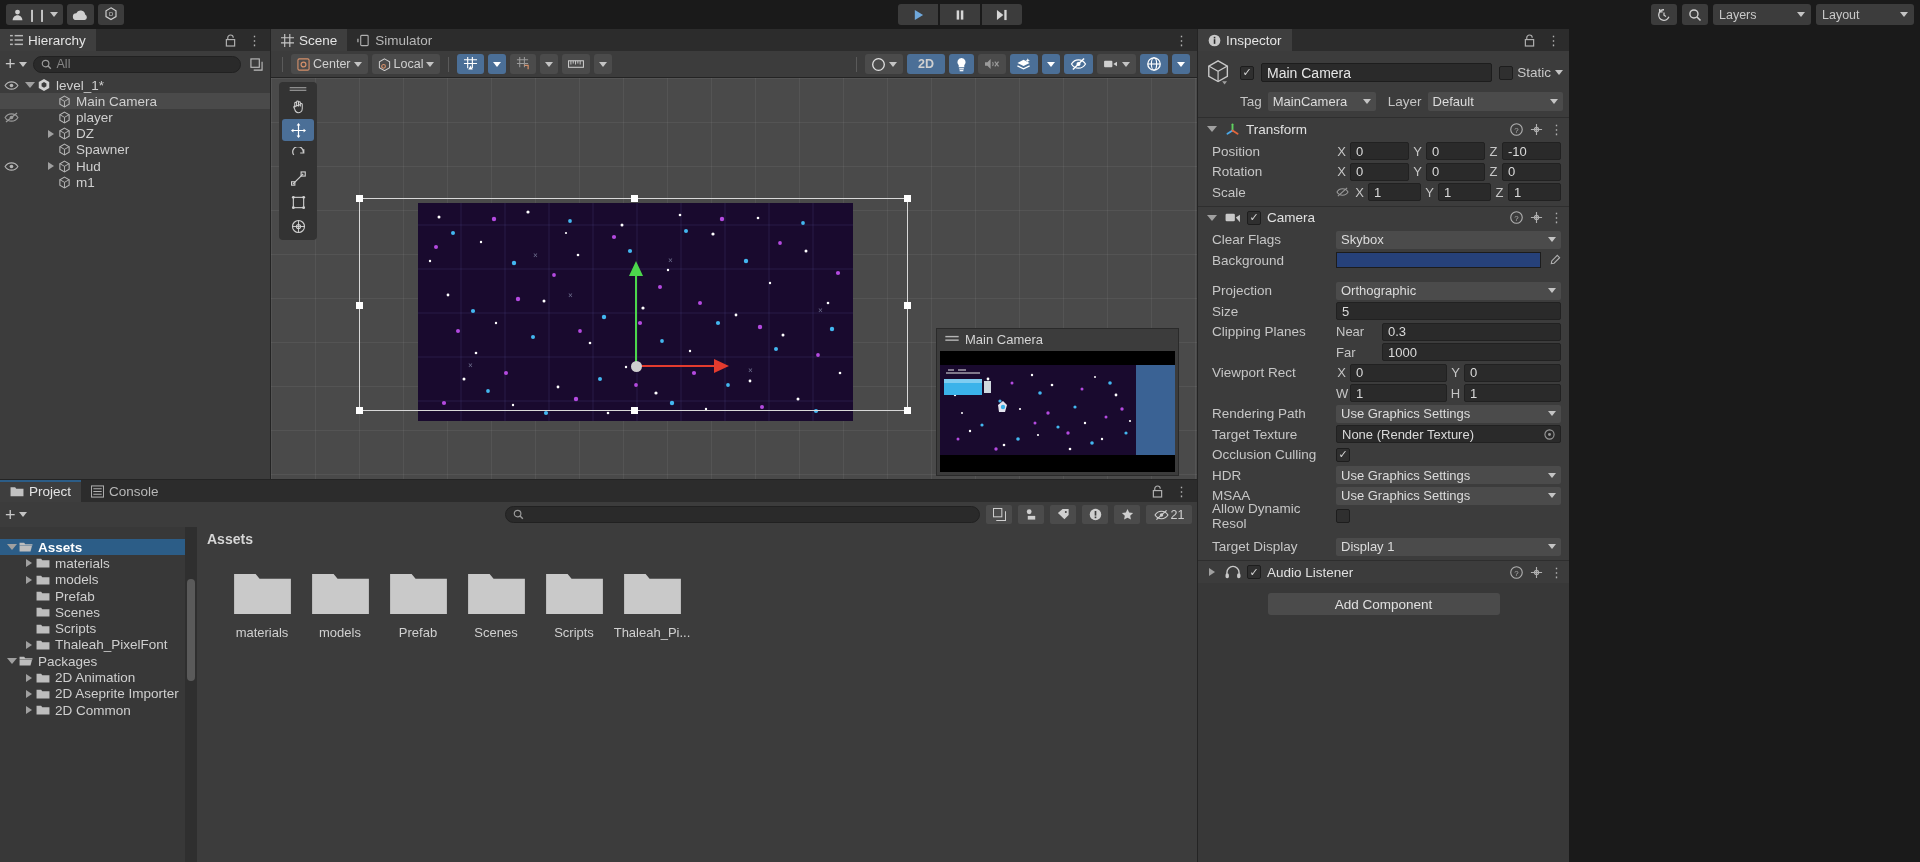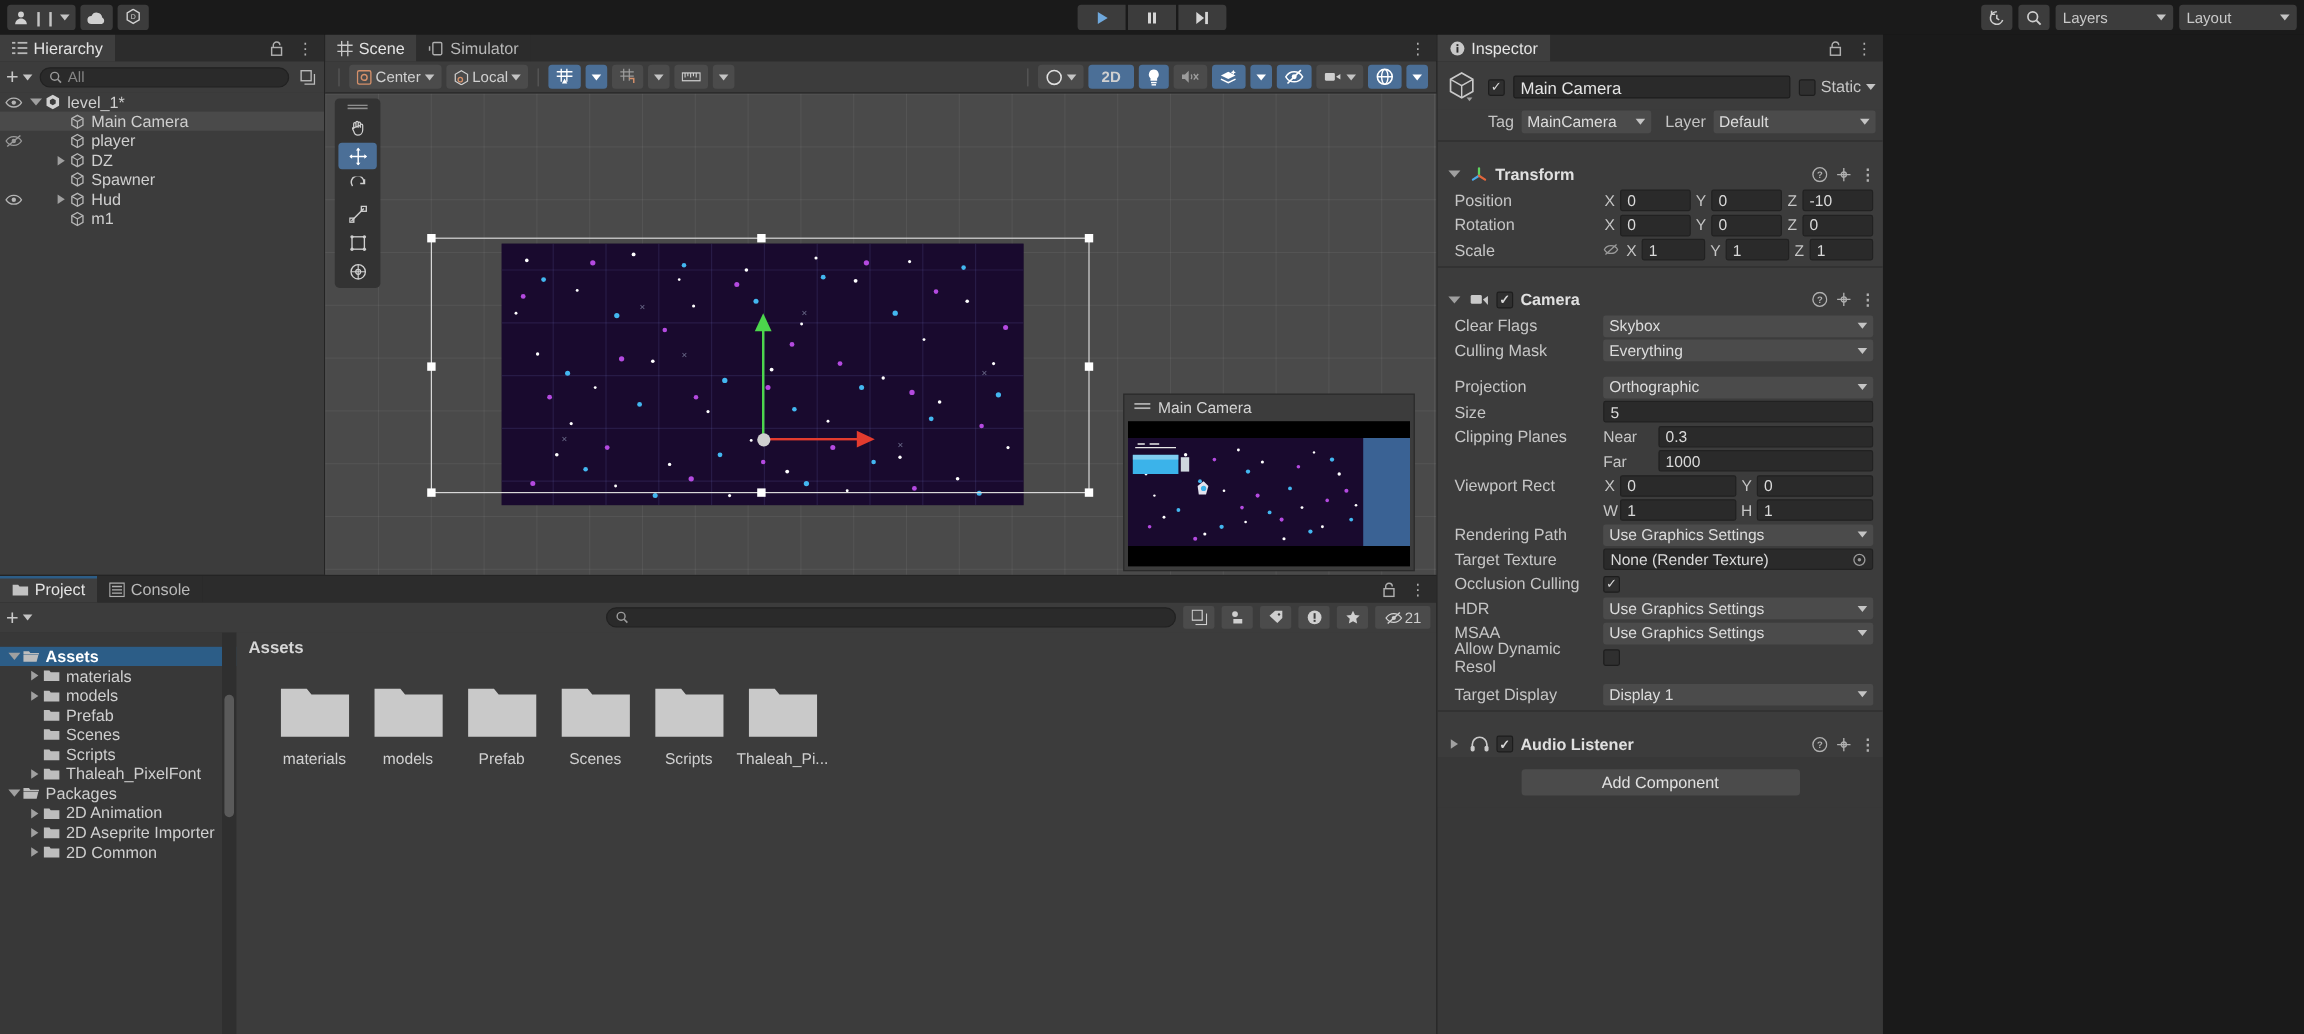--- a/index.html
+++ b/index.html
@@ -114,21 +114,21 @@
   .namefield{ flex:1; height:19px; background:#2a2a2a; border:1px solid #1d1d1d; border-radius:2px;
       display:flex;align-items:center; padding:0 5px; font-size:14px; color:#e6e6e6; }
   .staticwrap{ display:flex; align-items:center; gap:4px; font-size:13.5px; color:#c8c8c8;}
   .row2{ display:flex; align-items:center; gap:6px; padding:1px 6px 6px 42px; background:#3c3c3c;}
   .lbl{ font-size:13.5px; color:#c4c4c4; }
   .dd{ height:19px; background:#4b4b4b; border-radius:2px; display:flex; align-items:center;
        justify-content:space-between; padding:0 5px; font-size:13px; color:#dcdcdc; cursor:pointer; }
 
   .comp{ background:#3c3c3c; border-top:1px solid #2e2e2e; }
   .comp-head{ height:22px; display:flex; align-items:center; gap:6px; padding:0 6px;
-     font-size:13.5px; font-weight:bold; color:#e0e0e0;margin-top:16px; }
+     font-size:13.5px; font-weight:normal; color:#e0e0e0; }
   .comp-head .sp{ margin-left:auto; display:flex; align-items:center; gap:7px; }
   .cbody{ padding:1px 0 3px 0; }
   .frow{ display:flex; align-items:center; height:20.5px; padding:0 8px 0 14px; gap:4px; }
   .fname{ width:120px; flex:0 0 120px; font-size:13.5px; color:#c6c6c6; }
   .xyz{ flex:1; display:flex; align-items:center; gap:3px; }
   .ax{ font-size:13px; color:#c6c6c6; width:11px; text-align:center;}
   .nf{ flex:1; height:18px; background:#2a2a2a; border:1px solid #212121; border-radius:2px;
        display:flex; align-items:center; padding:0 5px; font-size:13px; color:#dadada; }
   .wide-dd{ flex:1; height:18px; background:#4b4b4b; border-radius:2px; display:flex; align-items:center;
        justify-content:space-between; padding:0 5px; font-size:13px; color:#dcdcdc; cursor:pointer;}
@@ -1196,25 +1196,27 @@
               </div>
               <div class="cbody">
                 <div class="frow">
                   <span class="fname">Clear Flags</span>
                   <div class="wide-dd">
                     <span>Skybox</span>
                     <span class="caret"></span>
                   </div>
                 </div>
                 <div class="frow">
-                  <span class="fname">Culling Mask</span>
-                  <div class="wide-dd">
-                    <span>Everything</span>
-                    <span class="caret"></span>
-                  </div>
+                  <span class="fname">Background</span>
+                  <div class="colorbar"></div>
+                  <span style="margin-left:4px;display:flex;">
+                    <svg width="12" height="12" viewBox="0 0 13 13">
+                      <path d="M9 1.5l2.5 2.5-6 6-3 .5.5-3z" fill="none" stroke="#b0b0b0" stroke-width="1.2"></path>
+                    </svg>
+                  </span>
                 </div>
                 <div class="frow" style="height: 10px;"></div>
                 <div class="frow">
                   <span class="fname">Projection</span>
                   <div class="wide-dd">
                     <span>Orthographic</span>
                     <span class="caret"></span>
                   </div>
                 </div>
                 <div class="frow">

